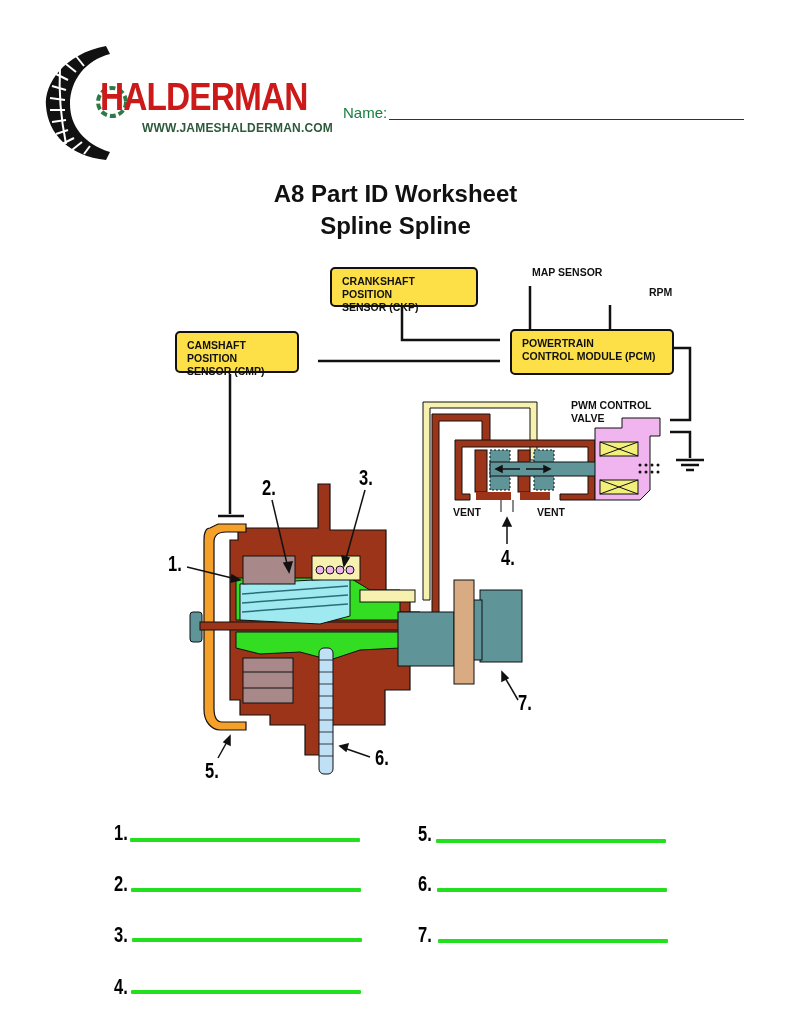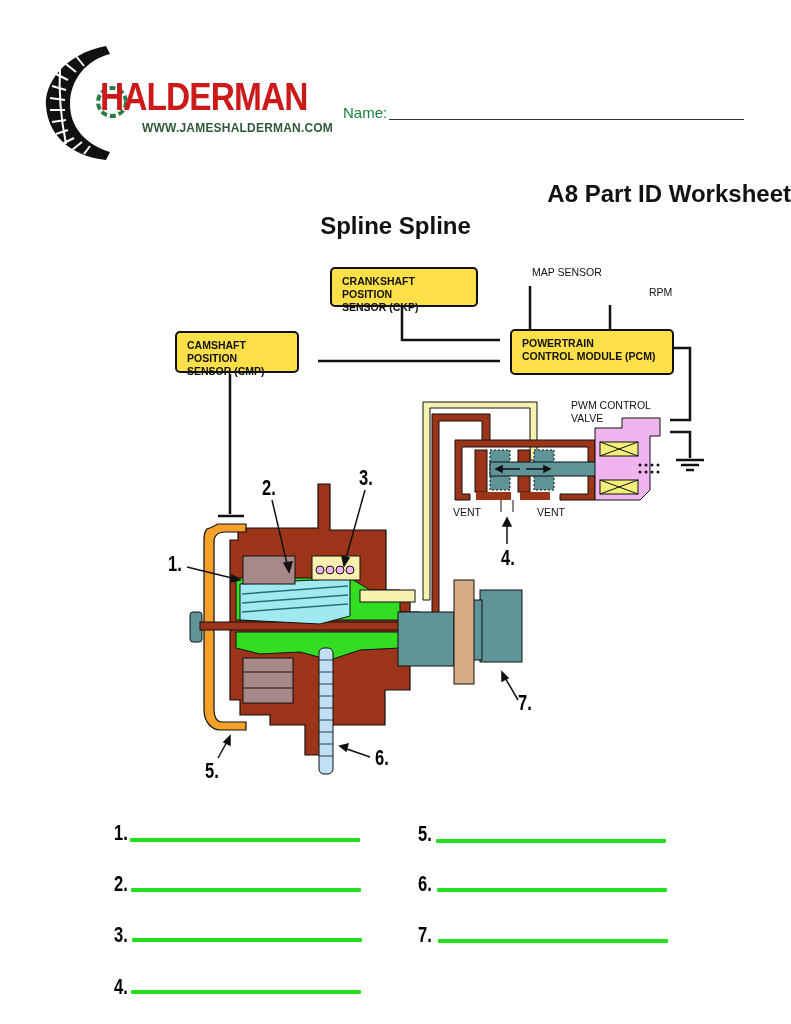--- a/index.html
+++ b/index.html
@@ -10,26 +10,26 @@
   #logo { left:44px; top:44px; width:230px; height:118px; }
   .brand { left:100px; top:78px; font-family:"Liberation Sans", sans-serif; font-weight:bold; font-size:38px; letter-spacing:-1px; transform:scaleX(0.88); transform-origin:left; white-space:nowrap; line-height:1; }
   .brand-url { left:142px; top:121px; font-size:12px; font-weight:bold; color:#2d5a3a; letter-spacing:0.2px; white-space:nowrap; }
 
   
   .name-label { left:343px; top:104px; font-size:15px; color:#15803d; }
   .name-line { left:389px; top:119px; width:355px; height:0; border-top:1.5px solid #333; }
 
   
   .title { left:0; width:791px; text-align:center; font-weight:bold; font-size:24px; color:#111; }
-  #t1 { top:180px;text-align:right; }
+  #t1 { top:180px; }
   #t2 { top:212px; }
 
   
   .dbox { border:2px solid #111; border-radius:5px; background:#fde047; font-size:10.5px; font-weight:bold; line-height:13px; padding:6px 10px; box-sizing:border-box; color:#111; }
-  .dlabel { font-size:10.5px; font-weight:normal; color:#111; white-space:nowrap; }
+  .dlabel { font-size:10.5px; font-weight:bold; color:#111; white-space:nowrap; }
   .callout { font-family:"Liberation Sans", sans-serif; font-weight:bold; font-size:22px; color:#000; transform:scaleX(0.75); transform-origin:left; white-space:nowrap; }
 
   
   .ans-num { font-weight:bold; font-size:22px; color:#000; transform:scaleX(0.75); transform-origin:left; }
   .ans-line { height:4px; background:#22e01e; border-radius:1px; }
 
   svg { position:absolute; left:0; top:0; }
 </style>
 </head>
 <body>

